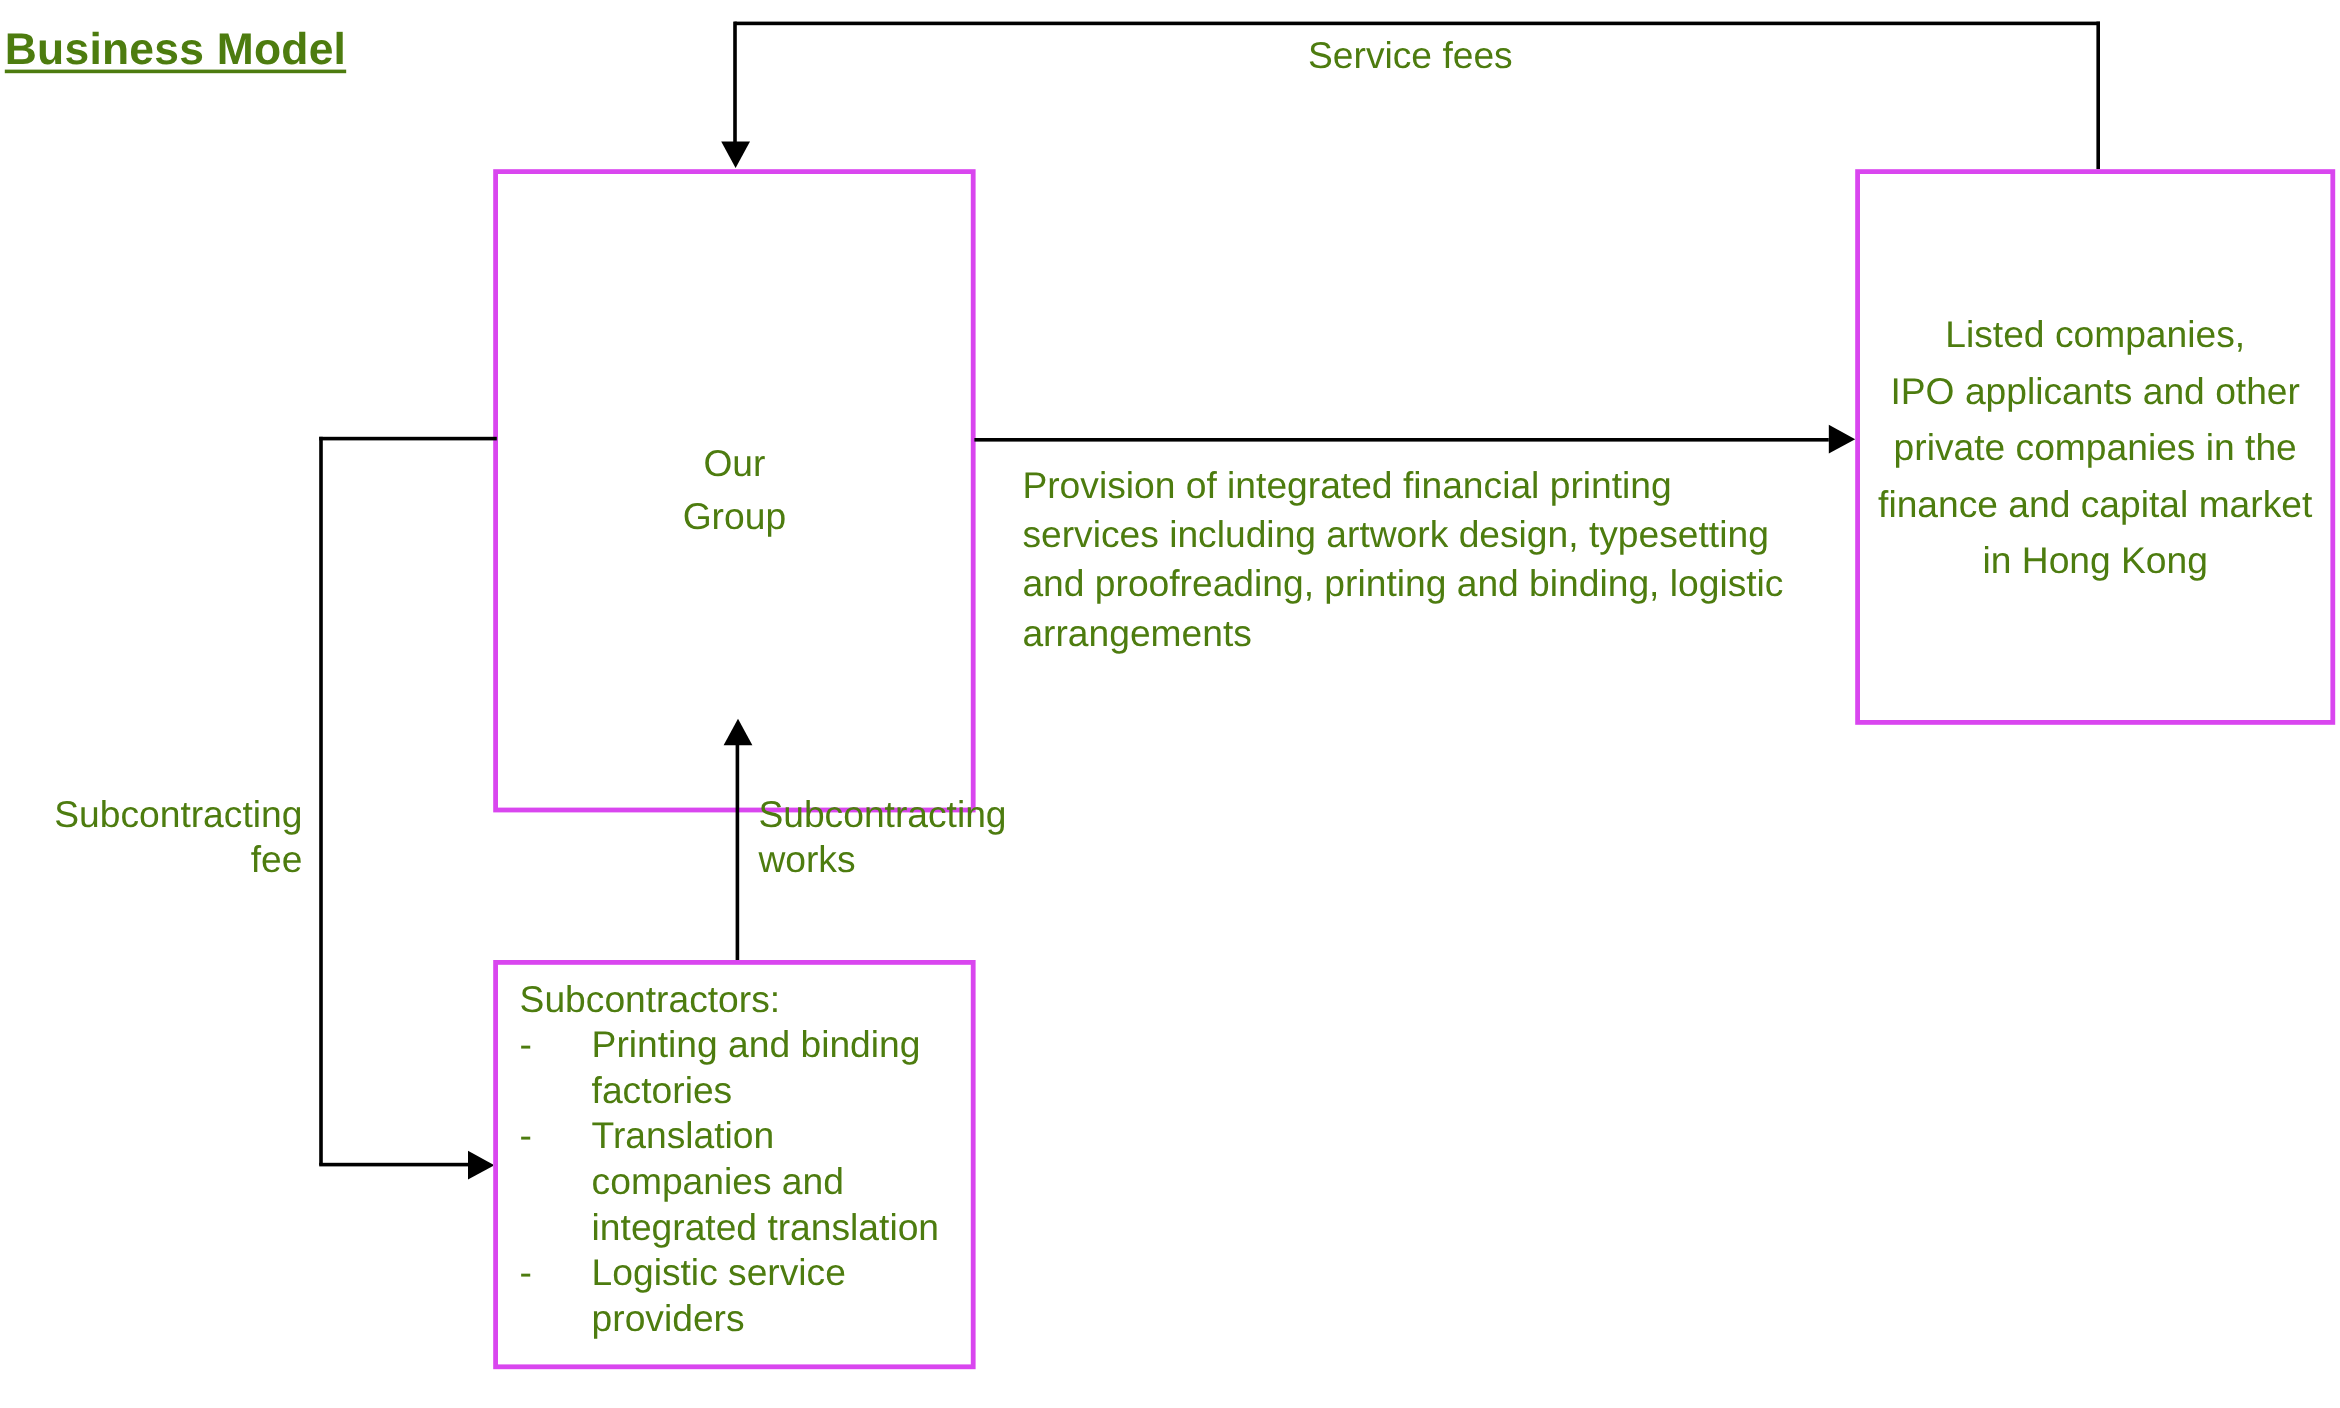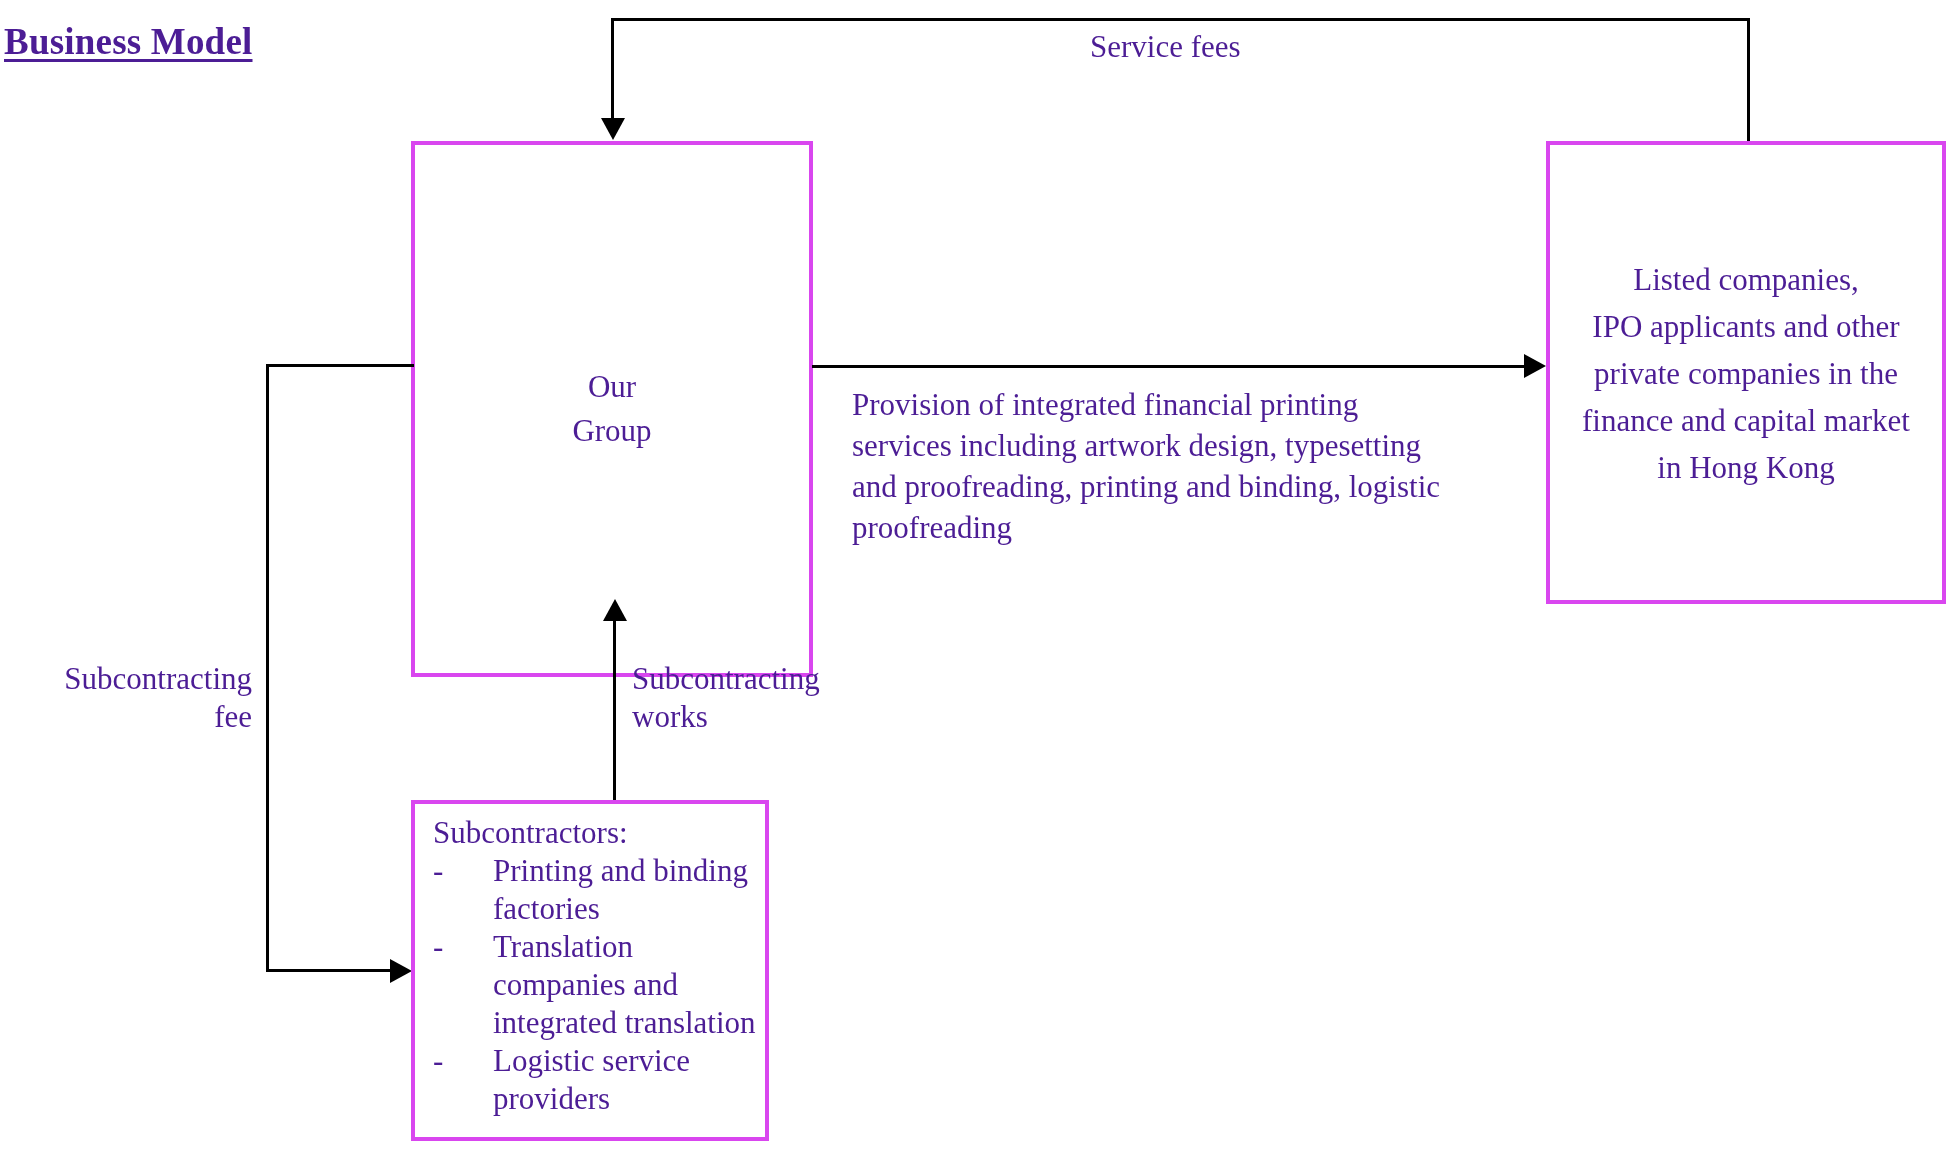--- a/index.html
+++ b/index.html
@@ -5,22 +5,22 @@
   html, body {
     margin: 0;
     padding: 0;
     background: #ffffff;
   }
   #page {
     position: relative;
     width: 1950px;
     height: 1173px;
     background: #ffffff;
-    font-family: Liberation Serif, serif;
-    color: #4c1d95;
+    font-family: Liberation Sans, sans-serif;
+    color: #4d7c0f;
     overflow: hidden;
   }
 
   
   #title {
     position: absolute;
     left: 4px;
     top: 20px;
     font-size: 37px;
     font-weight: bold;
@@ -65,21 +65,21 @@
     right: 6px;
     top: 50%;
     transform: translateY(-50%);
     text-align: center;
     font-size: 31px;
     line-height: 47px;
   }
   #box-subcontractors {
     left: 411px;
     top: 800px;
-    width: 358px;
+    width: 402px;
     height: 341px;
   }
   .sub-wrap {
     position: absolute;
     left: 18px;
     top: 10px;
     right: 8px;
     font-size: 31px;
     line-height: 38px;
   }
@@ -178,21 +178,21 @@
       <span>Group</span>
     </div>
   </div>
 
   <div class="ln ln-h" style="left:812px; top:365px; width:712px;"></div>
   <div class="arrow arrow-right" style="left:1524px; top:354px;"></div>
   <div class="edge-label" id="label-provision">
     <span>Provision of integrated financial printing</span>
     <span>services including artwork design, typesetting</span>
     <span>and proofreading, printing and binding, logistic</span>
-    <span style="text-align:left;">proofreading</span>
+    <span style="text-align:left;">arrangements</span>
   </div>
 
   <div class="node-box" id="box-clients">
     <div class="box-text">
       <span>Listed companies,</span><br>
       <span>IPO applicants and other</span><br>
       <span>private companies in the</span><br>
       <span>finance and capital market</span><br>
       <span>in Hong Kong</span>
     </div>

